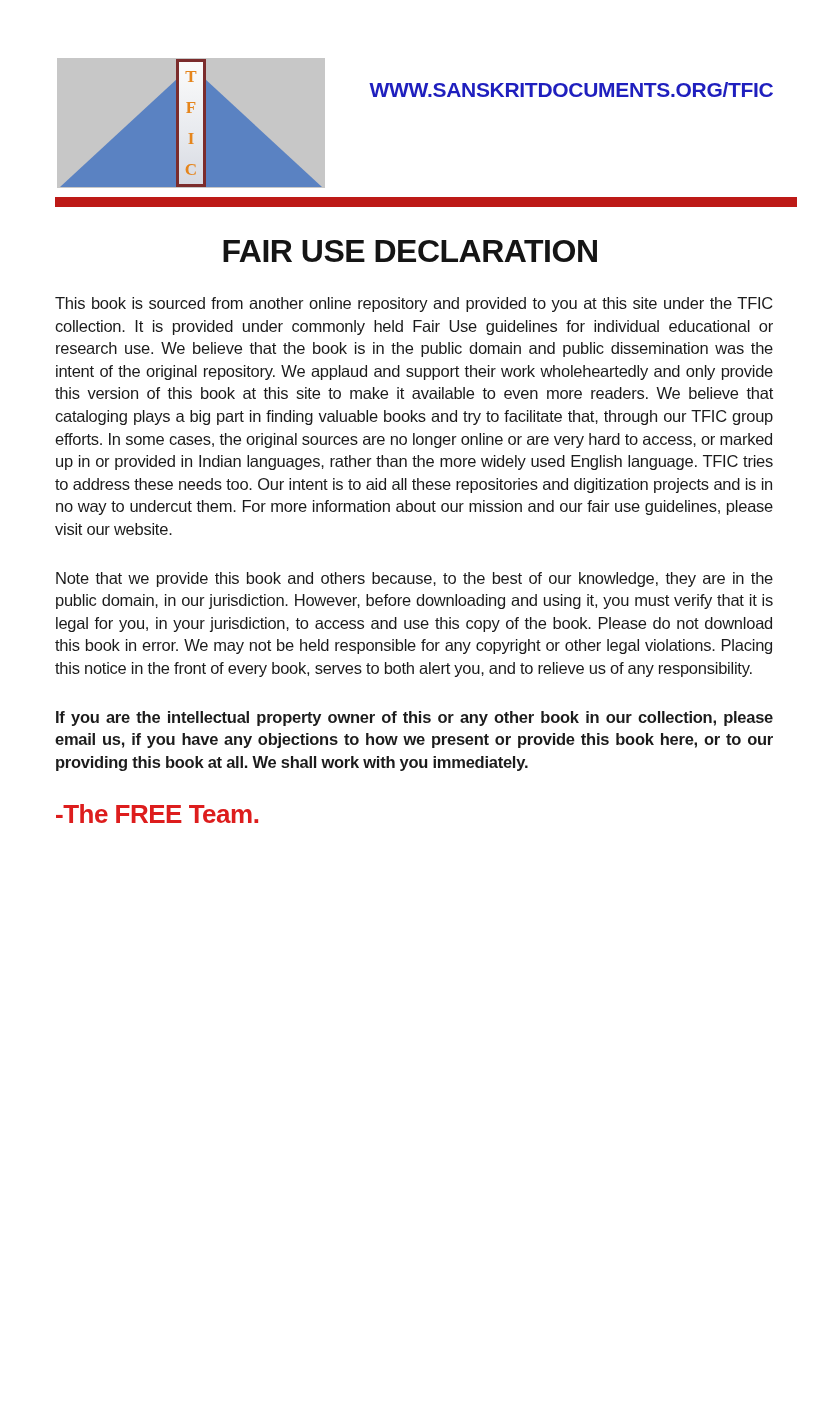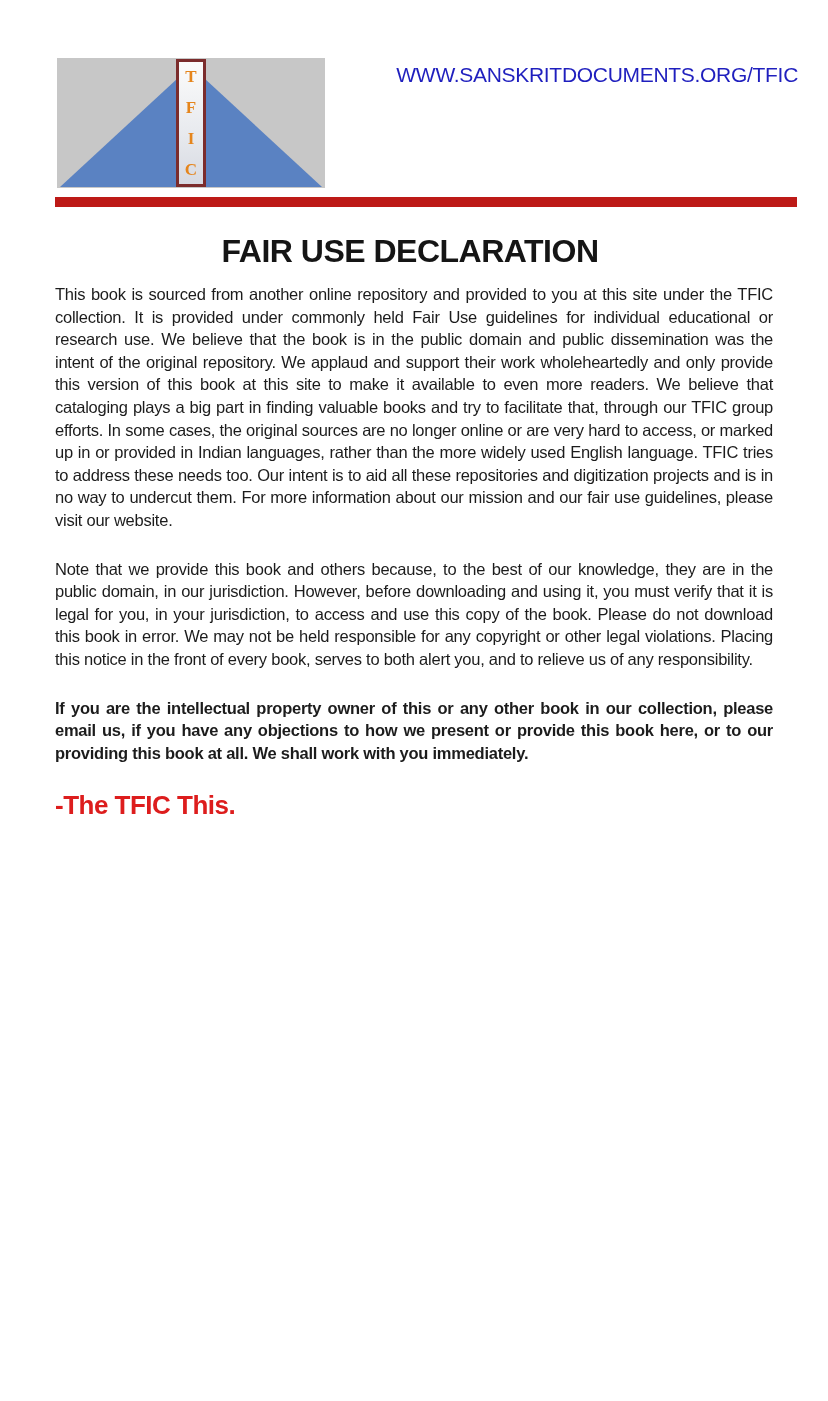--- a/index.html
+++ b/index.html
@@ -47,42 +47,41 @@
   }
   .header-line {
     font-size:35px; line-height:38px; font-weight:bold;
     letter-spacing:-0.5px;
     color:#e11717;
     -webkit-text-stroke:1px #6f7fc4;
     text-shadow:1px 1px 1px #aab3cf;
   }
   .header-line + .header-line { margin-top:13px; }
   .header-url {
-    margin-top:13px;
-    font-size:21px; line-height:23px; font-weight:normal;
+    margin-top:28px;
+    font-size:21px; line-height:23px; font-weight:bold;
     letter-spacing:-0.3px;
     color:#1f1fbe;
-    text-align:right;
   }
   .header-rule {
     position:absolute; left:55px; top:197px; width:742px;
     height:2px; background:#ffffff;
     border-top:6px solid #bd1a17;
     border-bottom:4px solid #bd1a17;
   }
 
   
   .doc-title {
     position:absolute; left:0; top:233px; width:820px;
     text-align:center;
     font-size:32px; font-weight:bold; letter-spacing:-0.5px;
     color:#151515;
   }
   .content {
-    position:absolute; left:55px; top:283px; width:718px;
+    position:absolute; left:55px; top:292px; width:718px;
     font-size:16.5px; line-height:22.6px; letter-spacing:-0.25px;
     color:#1c1c1c;
     text-align:justify;
   }
   .content p { margin:0 0 26px 0; }
   .para-bold { font-weight:bold; }
   .signature {
     margin-top:4px;
     font-size:26px; line-height:30px; font-weight:bold;
     letter-spacing:-0.5px;
@@ -112,16 +111,16 @@
 
     <div class="header-rule"></div>
   </div>
 
   <div class="doc-title">FAIR USE DECLARATION</div>
 
   <div class="content">
     <p>This book is sourced from another online repository and provided to you at this site under the TFIC collection. It is provided under commonly held Fair Use guidelines for individual educational or research use. We believe that the book is in the public domain and public dissemination was the intent of the original repository. We applaud and support their work wholeheartedly and only provide this version of this book at this site to make it available to even more readers. We believe that cataloging plays a big part in finding valuable books and try to facilitate that, through our TFIC group efforts. In some cases, the original sources are no longer online or are very hard to access, or marked up in or provided in Indian languages, rather than the more widely used English language. TFIC tries to address these needs too. Our intent is to aid all these repositories and digitization projects and is in no way to undercut them. For more information about our mission and our fair use guidelines, please visit our website.</p>
     <p>Note that we provide this book and others because, to the best of our knowledge, they are in the public domain, in our jurisdiction. However, before downloading and using it, you must verify that it is legal for you, in your jurisdiction, to access and use this copy of the book. Please do not download this book in error. We may not be held responsible for any copyright or other legal violations. Placing this notice in the front of every book, serves to both alert you, and to relieve us of any responsibility.</p>
     <p class="para-bold">If you are the intellectual property owner of this or any other book in our collection, please email us, if you have any objections to how we present or provide this book here, or to our providing this book at all. We shall work with you immediately.</p>
-    <div class="signature">-The TFIC This.</div>
+    <div class="signature">-The FREE Team.</div>
   </div>
 
 </div>
 
 </body></html>

